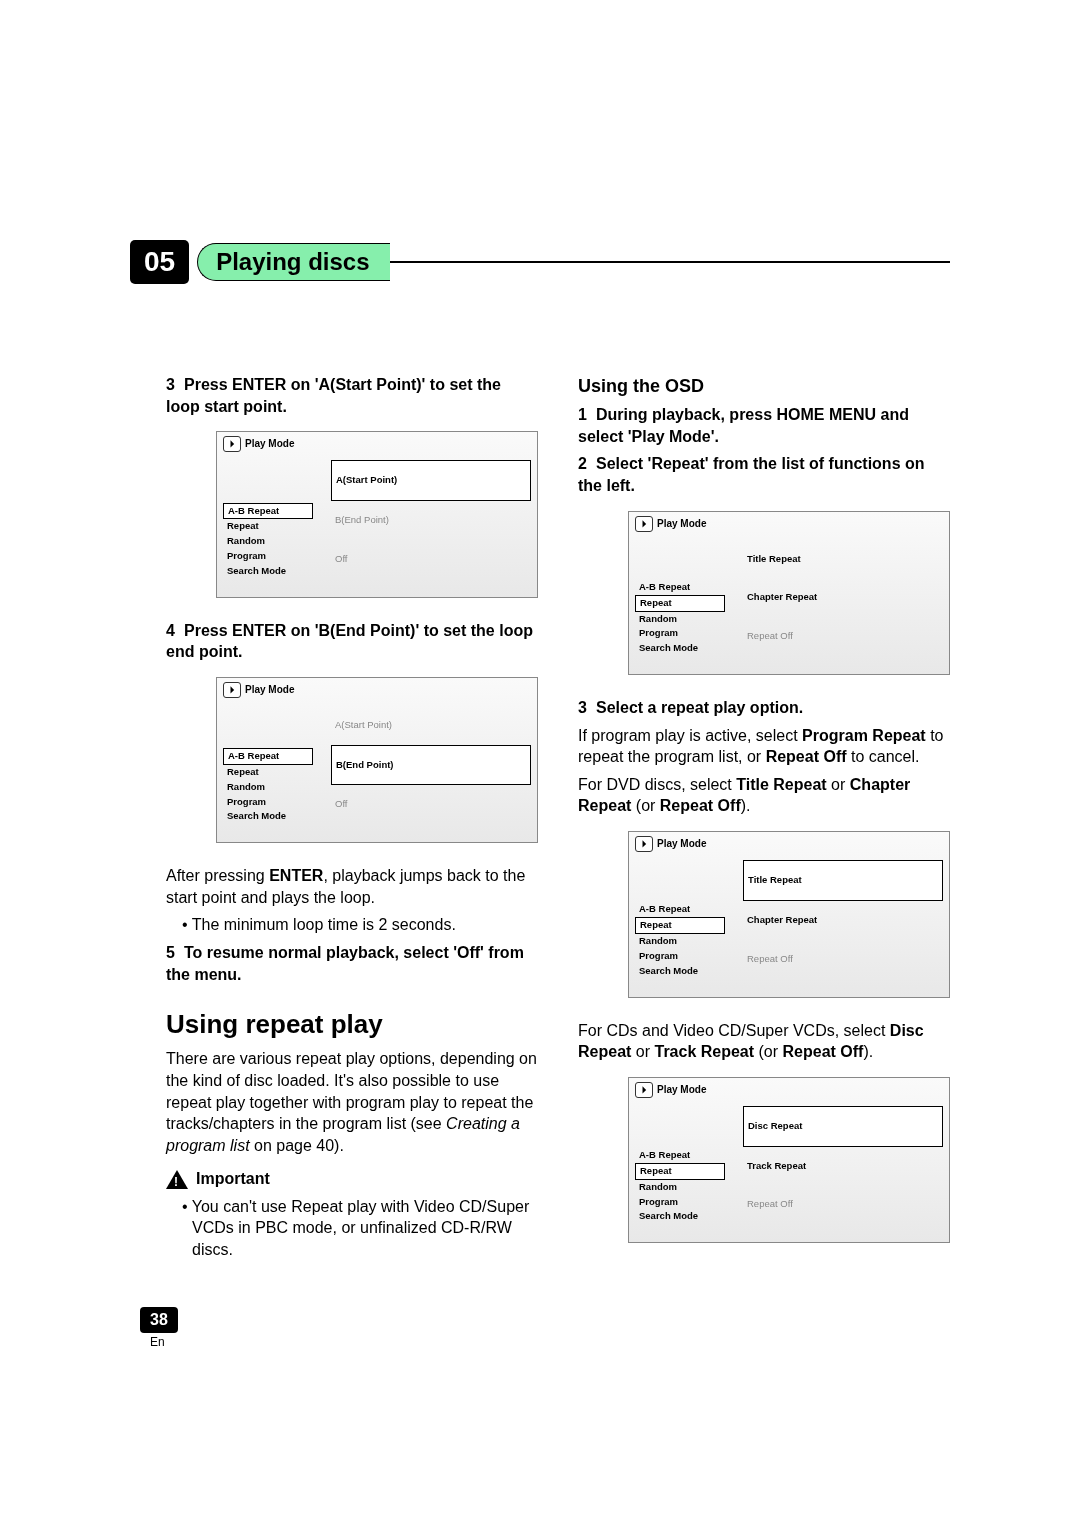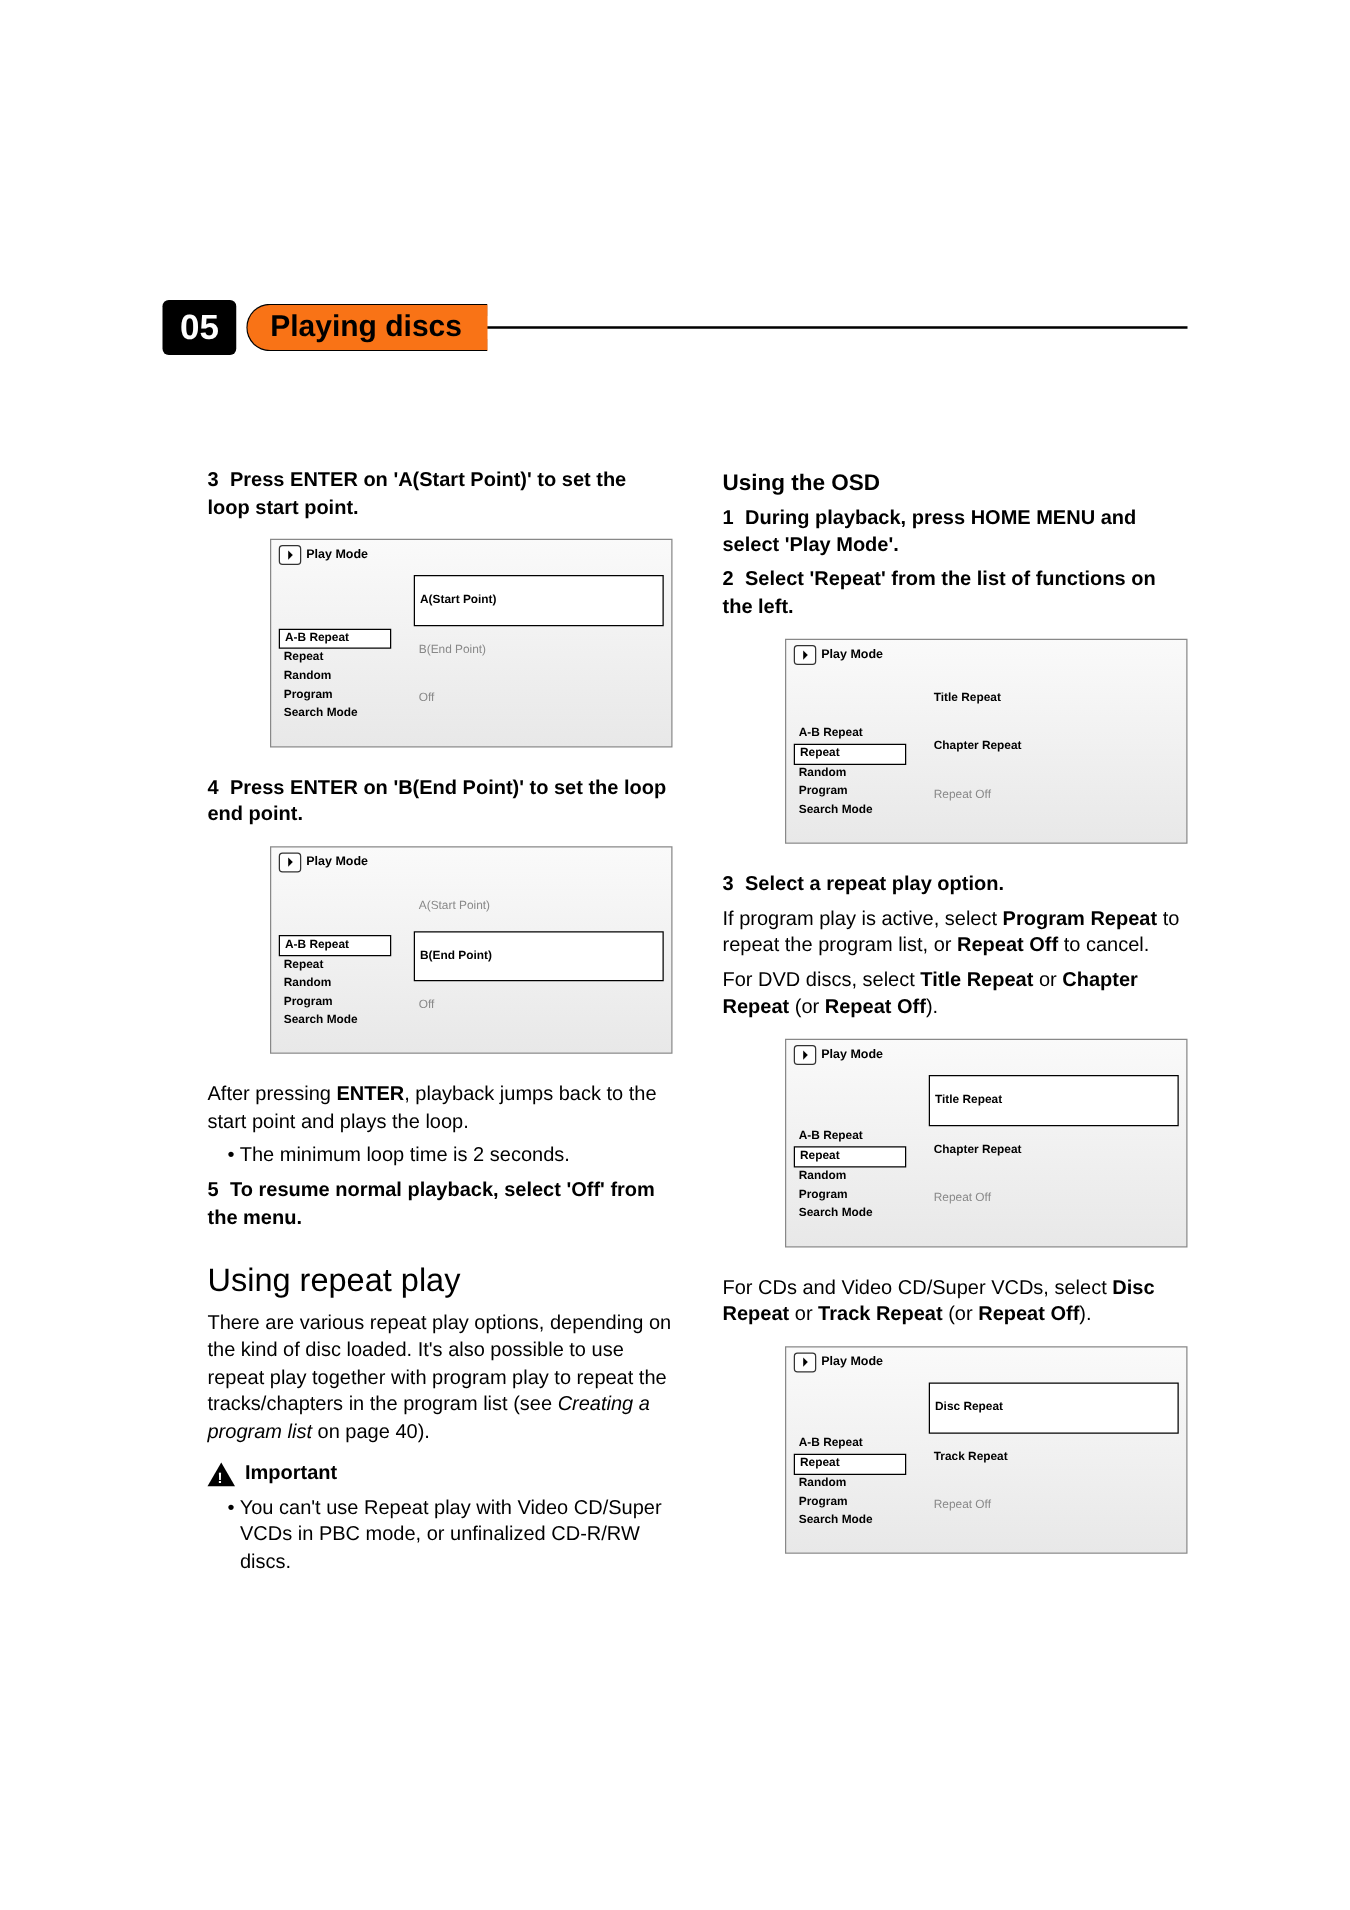--- a/index.html
+++ b/index.html
@@ -34,21 +34,21 @@
   .chapter-title-wrap {
     border: 1.5px solid #000;
     border-radius: 22px;
     padding: 4px 20px 4px 18px;
     margin-left: 8px;
     border-right: none;
     border-top-right-radius: 0;
     border-bottom-right-radius: 0;
     flex: 0 0 auto;
     z-index: 2;
-    background: #f97316;
+    background: #86efac;
   }
   .chapter-title {
     font-weight: bold;
     font-size: 24px;
   }
   .chapter-line {
     flex: 1;
     height: 1.5px;
     background: #000;
     margin-left: -2px;
@@ -140,21 +140,21 @@
   .body-text {
     margin: 6px 0;
   }
   .bullet {
     margin-left: 16px;
     text-indent: -10px;
     padding-left: 10px;
   }
   h2.section {
     font-size: 26px;
-    font-weight: normal;
+    font-weight: bold;
     margin: 22px 0 4px 0;
   }
   h3.subsection {
     font-size: 18px;
     font-weight: bold;
     margin: 0 0 6px 0;
   }
   .important-row {
     display: flex;
     align-items: center;
@@ -369,13 +369,17 @@
             <div class="osd-opt selected">Disc Repeat</div>
             <div class="osd-opt">Track Repeat</div>
             <div class="osd-opt grey">Repeat Off</div>
           </div>
         </div>
       </div>
 
     </div>
   </div>
 
+  <div class="footer">
+    <span class="page-num-box">38</span>
+    <div class="footer-lang">En</div>
+  </div>
 </div>
 
 </body></html>

